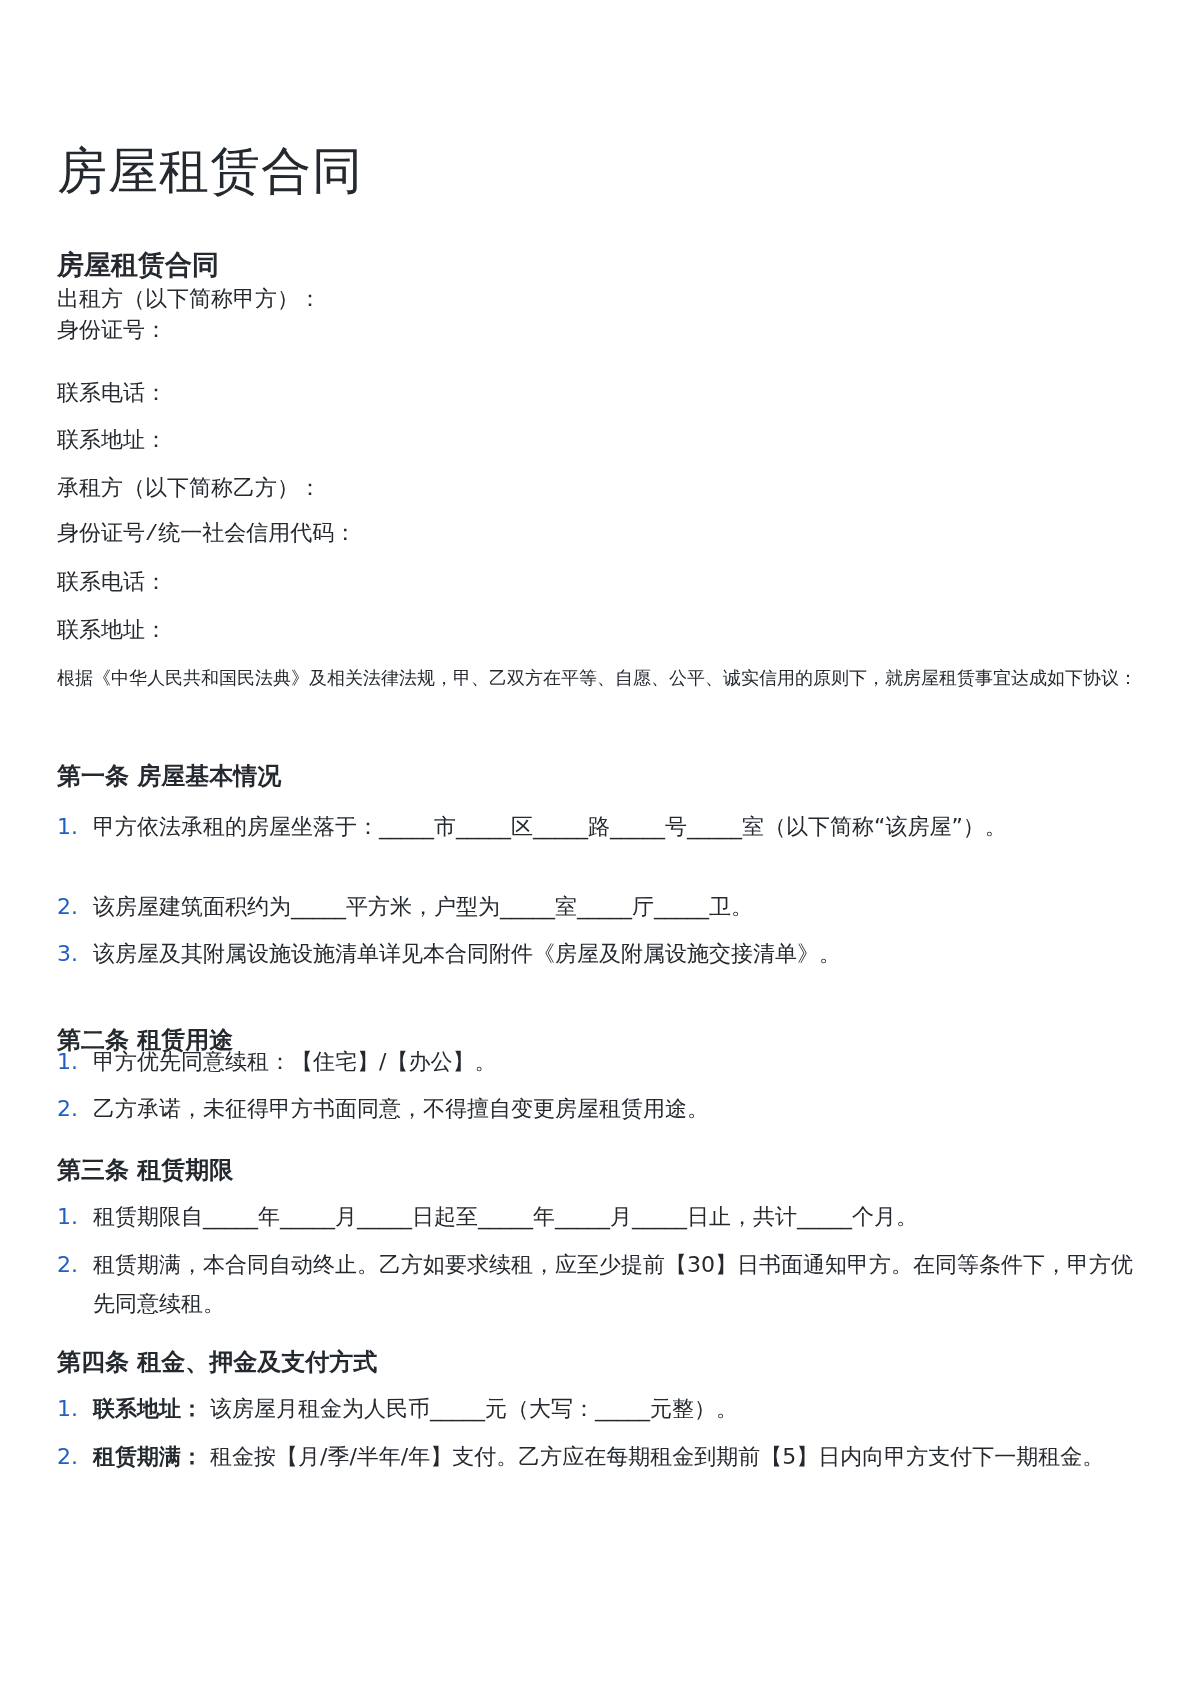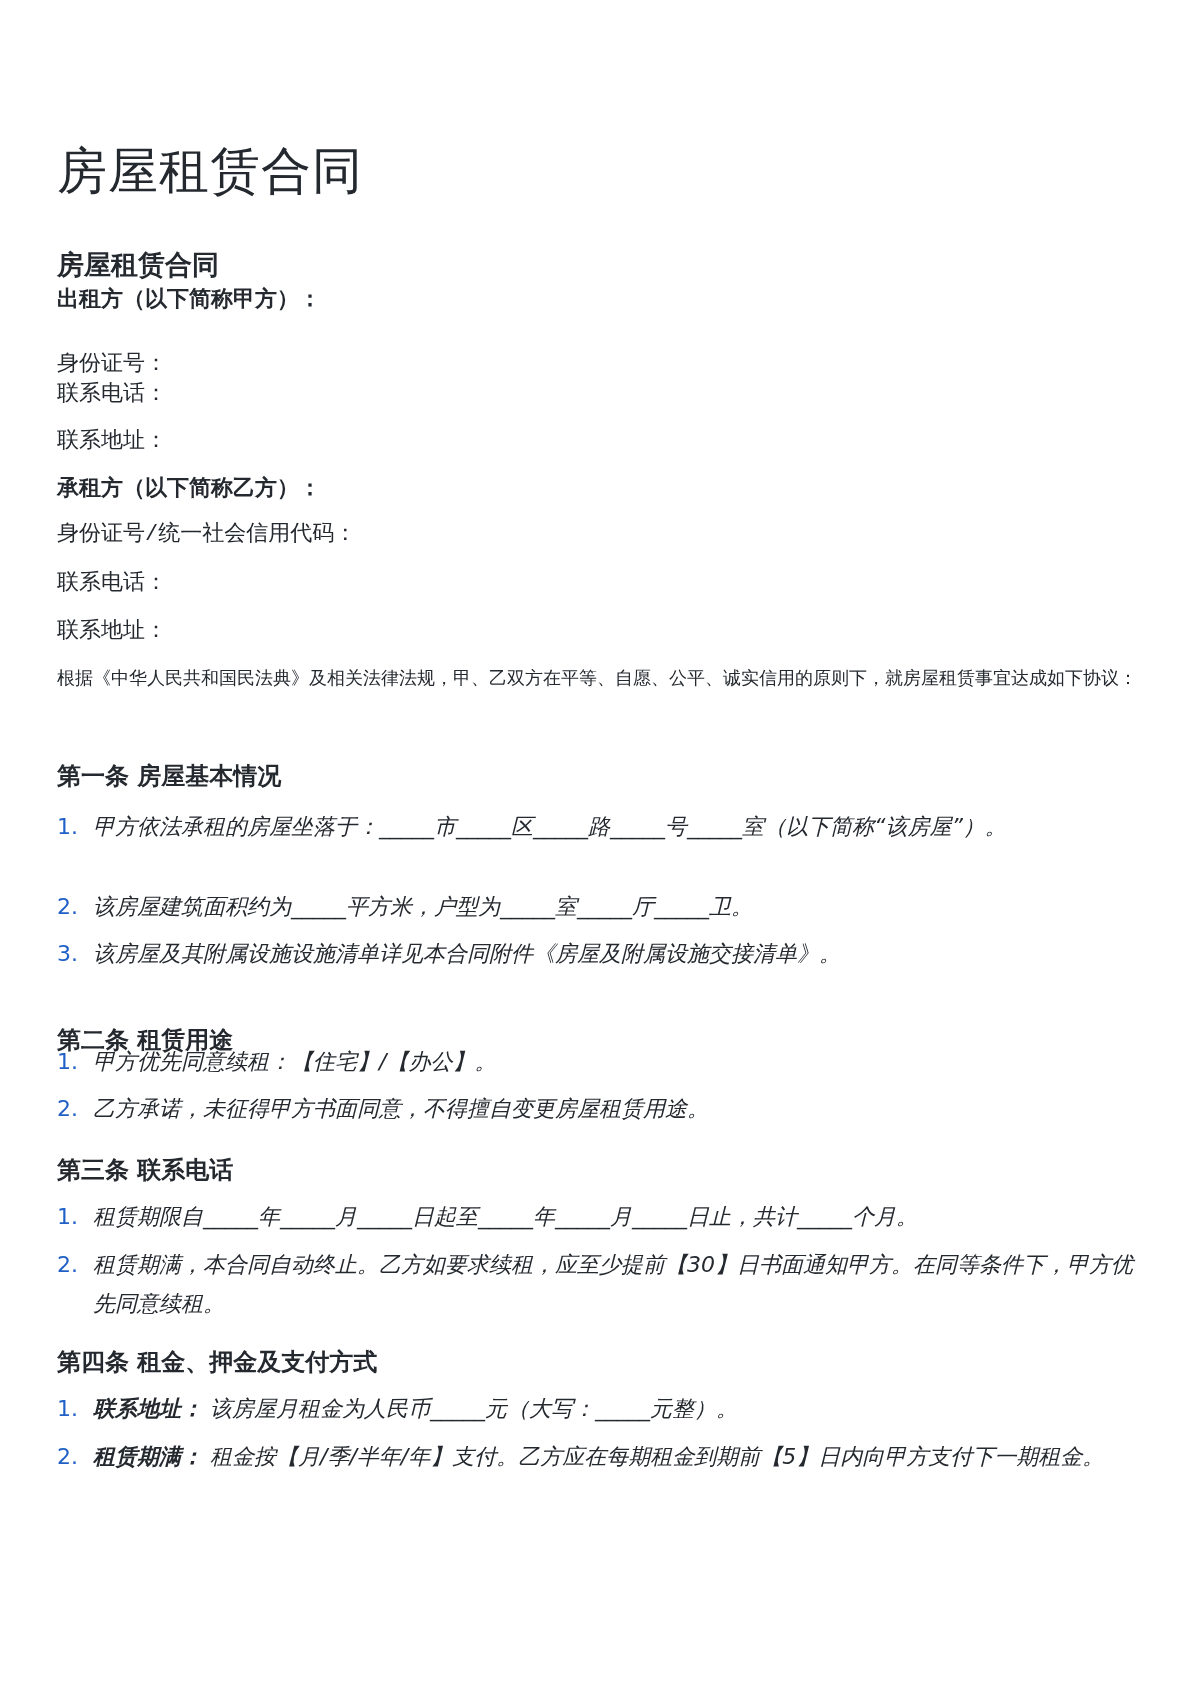--- a/index.html
+++ b/index.html
@@ -39,21 +39,21 @@
       line-height: 36px;
       margin: 0;
     }
     .line {
       position: absolute;
       left: 57px;
       font-size: 22px;
       line-height: 30px;
       white-space: nowrap;
     }
-    .bold { font-weight: bold; text-align: right; }
+    .bold { font-weight: normal; text-align: right; }
     .para {
       position: absolute;
       left: 57px;
       width: 1080px;
       font-size: 18px;
       line-height: 39px;
     }
     .section-title {
       position: absolute;
       left: 57px;
@@ -70,37 +70,36 @@
       line-height: 39px;
       display: flex;
     }
     .item .num {
       color: #1f5fc6;
       width: 36px;
       flex: 0 0 36px;
     }
     .item .text {
       flex: 1;
-      font-style: italic;
     }
     .item .lbl {
       font-weight: bold;
     }
   </style>
 </head>
 <body>
 
 <div class="page">
 
   <h1 class="doc-title">房屋租赁合同</h1>
 
   <h2 class="doc-subtitle">房屋租赁合同</h2>
 
   <div class="line bold" style="top:284px;">出租方（以下简称甲方）：</div>
-  <div class="line" style="top:348px;">身份证号：</div>
+  <div class="line" style="top:317px;font-family:Liberation Mono, monospace;">身份证号：</div>
   <div class="line" style="top:378px;">联系电话：</div>
   <div class="line" style="top:425px;">联系地址：</div>
 
   <div class="line bold" style="top:473px;">承租方（以下简称乙方）：</div>
   <div class="line" style="top:520px;font-family:Liberation Mono, monospace;">身份证号/统一社会信用代码：</div>
   <div class="line" style="top:567px;">联系电话：</div>
   <div class="line" style="top:615px;">联系地址：</div>
 
   <div class="para" style="top:658px;">根据《中华人民共和国民法典》及相关法律法规，甲、乙双方在平等、自愿、公平、诚实信用的原则下，就房屋租赁事宜达成如下协议：</div>
 
@@ -121,21 +120,21 @@
   <h3 class="section-title" style="top:1000px;margin-top:24px;">第二条 租赁用途</h3>
   <div class="item" style="top:1042px;">
     <span class="num">1.</span>
     <span class="text">甲方优先同意续租：【住宅】/【办公】。</span>
   </div>
   <div class="item" style="top:1089px;">
     <span class="num">2.</span>
     <span class="text">乙方承诺，未征得甲方书面同意，不得擅自变更房屋租赁用途。</span>
   </div>
 
-  <h3 class="section-title" style="top:1154px;">第三条 联系电话</h3>
+  <h3 class="section-title" style="top:1154px;">第三条 租赁期限</h3>
   <div class="item" style="top:1197px;">
     <span class="num">1.</span>
     <span class="text">租赁期限自_____年_____月_____日起至_____年_____月_____日止，共计_____个月。</span>
   </div>
   <div class="item" style="top:1245px;">
     <span class="num">2.</span>
     <span class="text">租赁期满，本合同自动终止。乙方如要求续租，应至少提前【30】日书面通知甲方。在同等条件下，甲方优先同意续租。</span>
   </div>
 
   <h3 class="section-title" style="top:1346px;text-align:center;">第四条 租金、押金及支付方式</h3>

